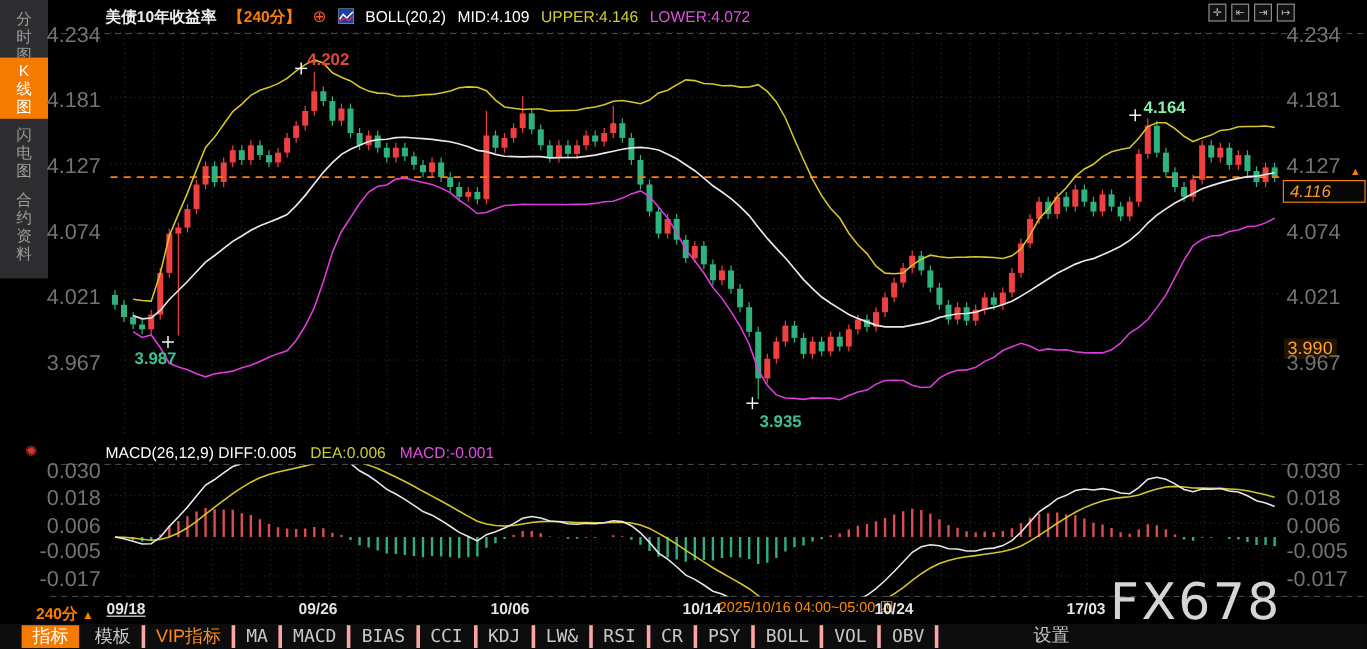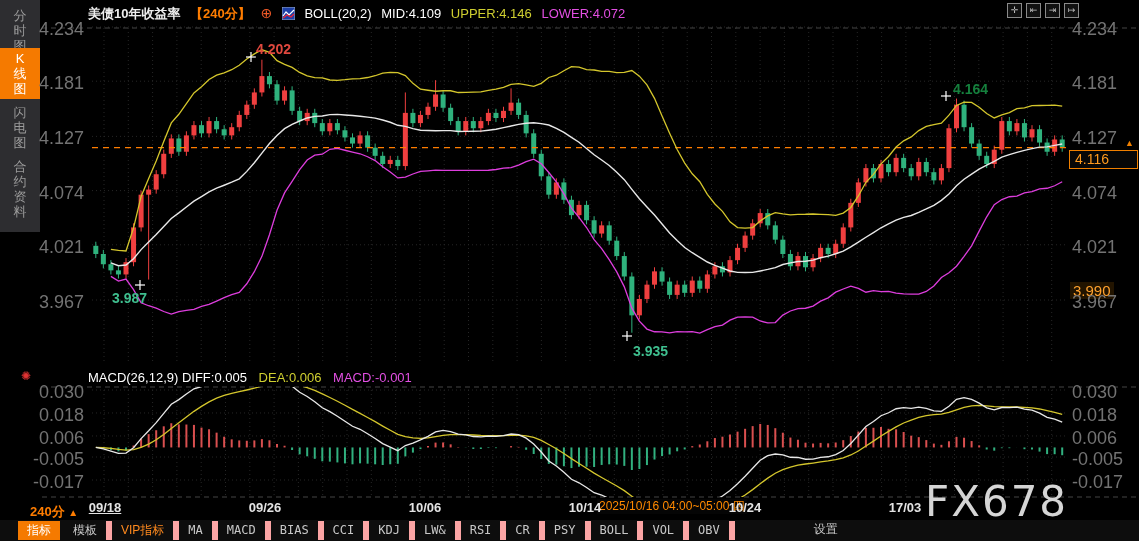--- a/index.html
+++ b/index.html
@@ -45,22 +45,22 @@
                 color:#ff8a00;font-size:12px;line-height:15px;padding:0 2px;white-space:nowrap;}
   #period-sel{position:absolute;left:30px;top:503px;color:#ff7d00;font-size:13px;font-weight:bold;cursor:pointer;}
   #period-sel .tri{font-size:10px;}
   #watermark{position:absolute;left:925px;top:477px;font-size:42px;color:#d5d5d5;
              letter-spacing:2px;font-family:"DejaVu Sans",sans-serif;}
   
   .anno{position:absolute;font-size:14px;font-weight:bold;white-space:nowrap;}
   
   #toolbar{position:absolute;left:0;bottom:0;width:1139px;height:21px;background:#0d0d0d;
            display:flex;align-items:center;padding-left:18px;box-sizing:border-box;
-           font-family:"DejaVu Sans Mono","DejaVu Sans",monospace;font-size:12px;}
-  .tb-item{color:#c8c8c8;padding:1px 9px;border-right:6px solid #fca5a5;cursor:pointer;line-height:17px;}
+           font-family:"DejaVu Sans Mono","DejaVu Sans",monospace;font-size:15px;}
+  .tb-item{color:#c8c8c8;padding:1px 9px;border-right:3px solid #fca5a5;cursor:pointer;line-height:17px;}
   .tb-item.chip{background:#f57a00;color:#fff;border-right:none;margin-right:4px;font-family:"Liberation Sans",sans-serif;}
   .tb-item.vip{color:#ff8a1e;font-family:"Liberation Sans",sans-serif;}
   .tb-item.cn{font-family:"Liberation Sans",sans-serif;}
   .tb-item.last{margin-left:70px;border-right:none;font-family:Liberation Mono, monospace;}
 </style>
 </head>
 <body>
 
 <svg id="chart-svg" width="1139" height="541">
     <defs>
@@ -619,21 +619,21 @@
     <span class="hicon">↦</span>
   </div>
 
 <div id="macd-gear">✺</div>
 <div id="macd-header">
   <span class="t-white">MACD(26,12,9) DIFF:0.005</span>
   <span class="t-yellow">DEA:0.006</span>
   <span class="t-magenta">MACD:-0.001</span>
 </div>
 
-<div id="price-badge" style="top: 149.652px;">4.116</div>
+<div id="price-badge" style="top: 149.652px; font-style: italic;">4.116</div>
 <div id="price-arrow" style="top: 137.652px;">▲</div>
 <div id="prev-close">3.990</div>
 
 <div id="date-tooltip">2025/10/16 04:00~05:00 四</div>
 
 <div id="period-sel">
   <span>240分</span>
   <span class="tri">▲</span>
 </div>
 
@@ -682,13 +682,13 @@
 <div class="ylab right" style="top: 472px;">-0.017</div>
 <div class="xlab" style="left: 105px; text-decoration: underline;">09/18</div>
 <div class="xlab" style="left: 265px;">09/26</div>
 <div class="xlab" style="left: 425px;">10/06</div>
 <div class="xlab" style="left: 585px;">10/14</div>
 <div class="xlab" style="left: 745px;">10/24</div>
 <div class="xlab" style="left: 905px;">17/03</div>
 <div class="anno" style="left: 256px; top: 41px; color: rgb(224, 72, 62);">4.202</div>
 <div class="anno" style="left: 112px; top: 290px; color: rgb(63, 191, 143);">3.987</div>
 <div class="anno" style="left: 633px; top: 343px; color: rgb(63, 191, 143);">3.935</div>
-<div class="anno" style="left: 953px; top: 81px; color: #15803d;">4.164</div>
+<div class="anno" style="left: 953px; top: 81px; color: #86efac;">4.164</div>
 
 </body></html>

